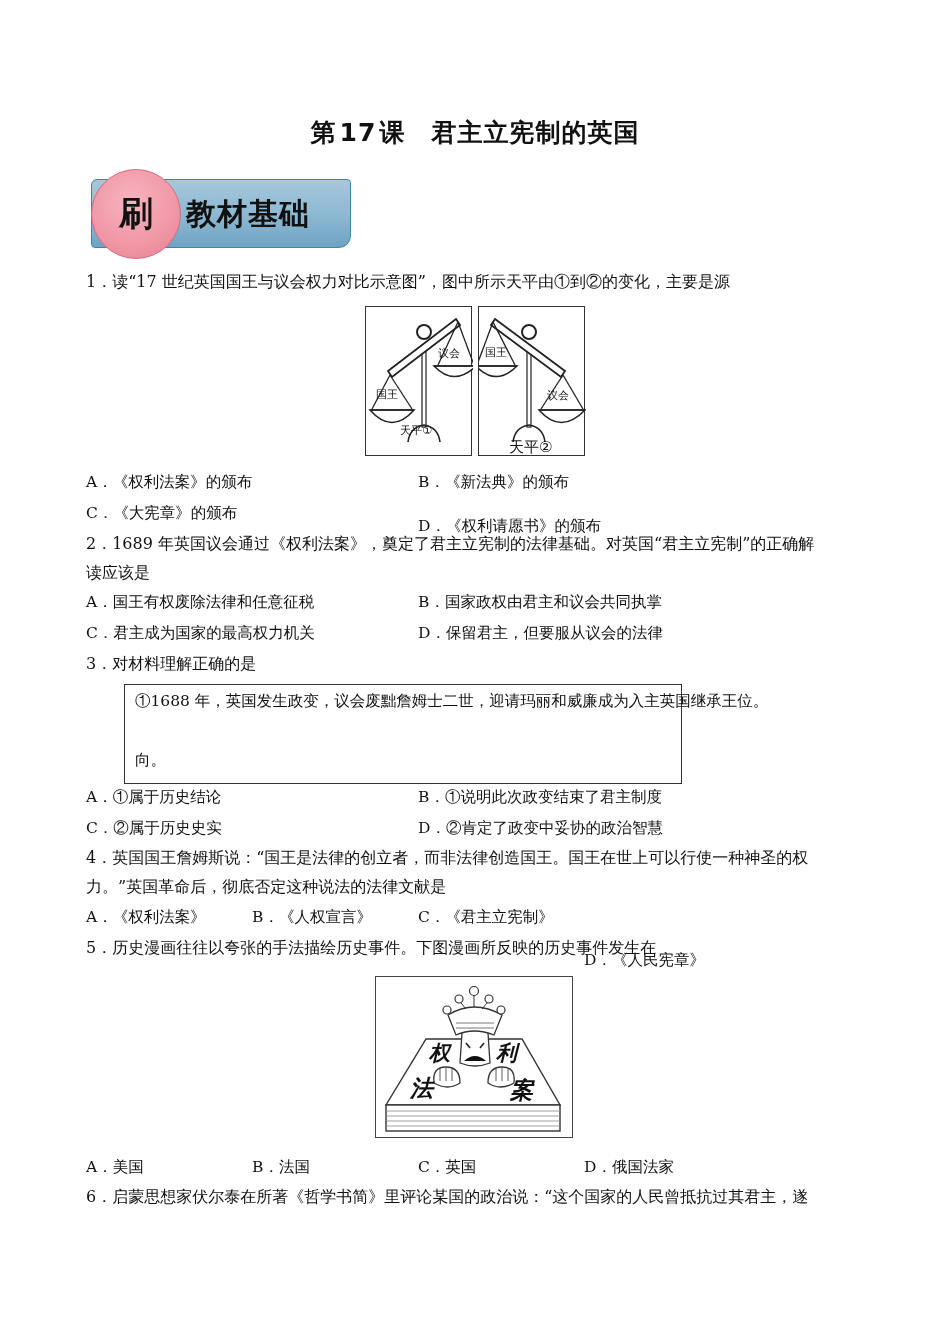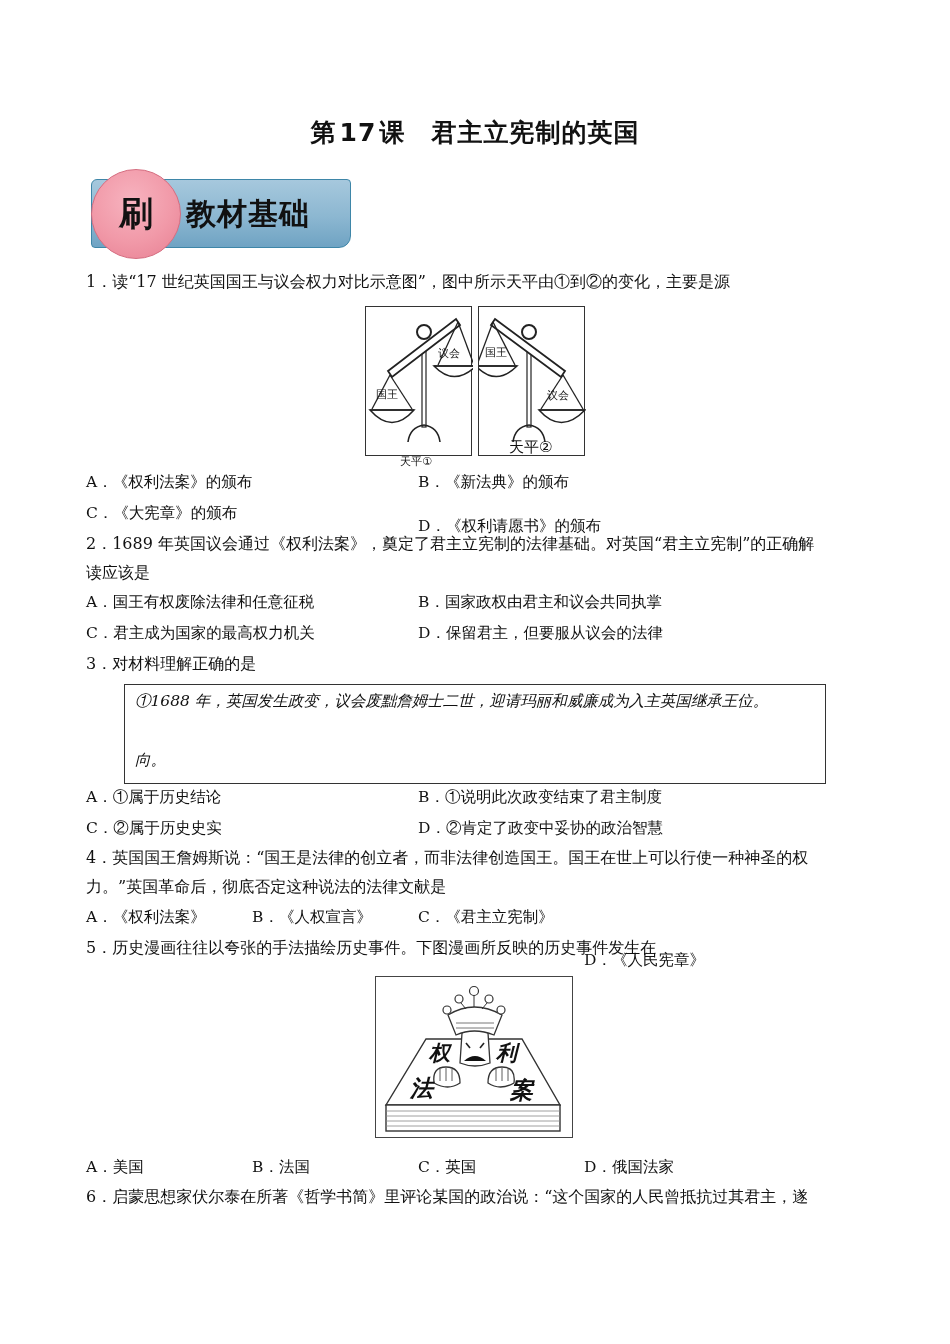--- a/index.html
+++ b/index.html
@@ -93,25 +93,24 @@
     .scale-panel {
       position: absolute;
       border: 1.5px solid #333;
       background: #fff;
       box-sizing: border-box;
     }
     .material-box {
       position: absolute;
       left: 124px;
       top: 684px;
-      width: 702px;
+      width: 558px;
       height: 100px;
       border: 1.5px solid #333;
       box-sizing: border-box;
-      font-style: italic;
     }
     .material-line {
       position: absolute;
       left: 10px;
       font-size: 15.5px;
       line-height: 20px;
       white-space: nowrap;
     }
   </style>
 </head>
@@ -148,21 +147,21 @@
       <line x1="92" y1="15" x2="72" y2="58" stroke="#222" stroke-width="1.3"></line>
       <line x1="92" y1="15" x2="108" y2="58" stroke="#222" stroke-width="1.3"></line>
       <path d="M68,59 Q88,80 110,59 Z" fill="#fff" stroke="#222" stroke-width="1.5"></path>
       <line x1="68" y1="59" x2="110" y2="59" stroke="#222" stroke-width="1.5"></line>
 
       <path d="M58,118 Q44,120 42,135" fill="none" stroke="#222" stroke-width="1.6"></path>
       <path d="M58,118 Q72,120 74,135" fill="none" stroke="#222" stroke-width="1.6"></path>
     </svg>
     <div style="position:absolute; left:10px; top:80px; font-size:11px; font-family:'DejaVu Sans',sans-serif;">国王</div>
     <div style="position:absolute; left:72px; top:39px; font-size:11px; font-family:'DejaVu Sans',sans-serif;">议会</div>
-    <div style="position:absolute; left:34px; top:147px; font-size:11px; font-family:'DejaVu Sans',sans-serif;">天平①</div>
+    <div style="position:absolute; left:34px; top:116px; font-size:11px; font-family:'DejaVu Sans',sans-serif;">天平①</div>
   </div>
 
   <div class="scale-panel" style="left:113px; top:0; width:107px; height:150px;">
     <svg width="107" height="150" viewBox="0 0 107 150">
       <rect x="48" y="40" width="4" height="80" fill="#fff" stroke="#222" stroke-width="1.2"></rect>
       <circle cx="50" cy="25" r="7" fill="#fff" stroke="#222" stroke-width="2"></circle>
 
       <polygon points="16,12 86,64 82,70 12,18" fill="#fff" stroke="#222" stroke-width="1.8"></polygon>
 
       <line x1="14" y1="15" x2="-2" y2="58" stroke="#222" stroke-width="1.3"></line>

